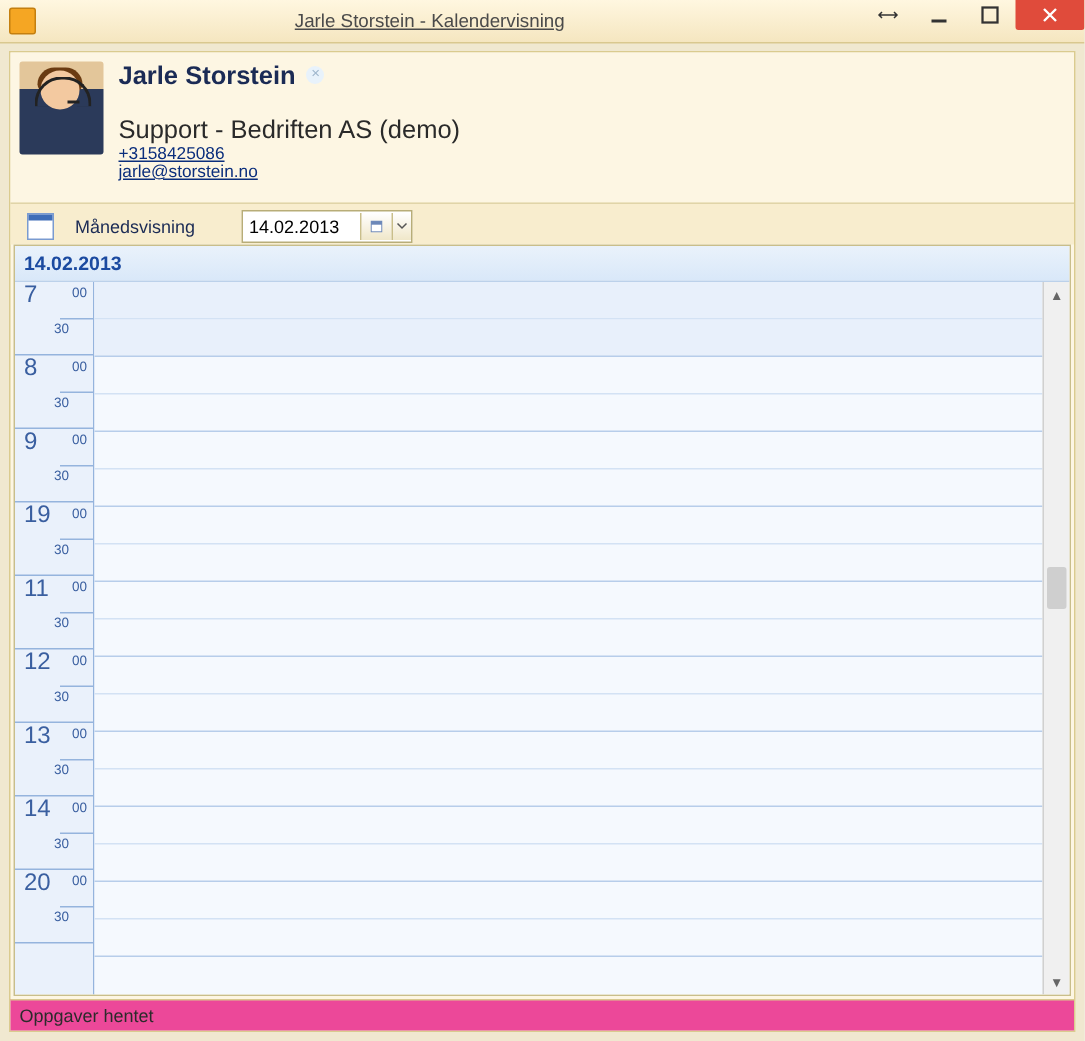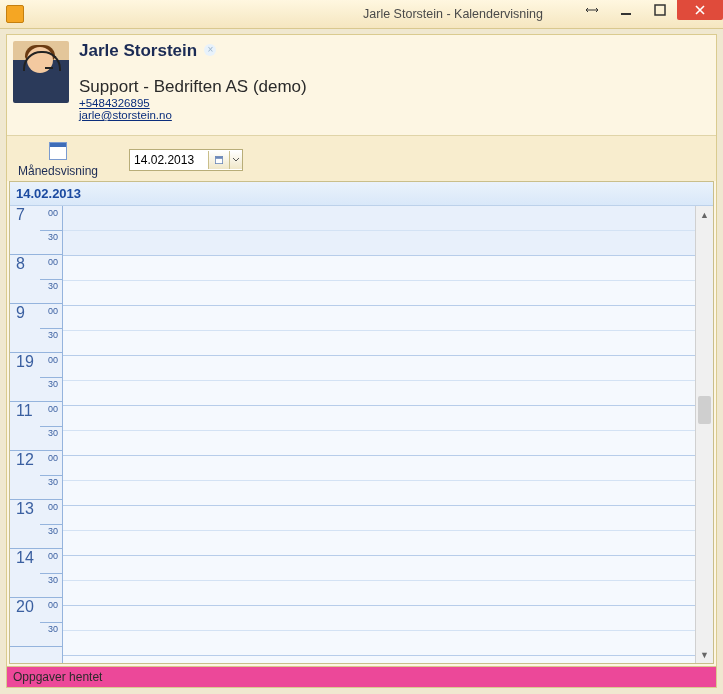--- a/index.html
+++ b/index.html
@@ -24,24 +24,25 @@
   }
   .titlebar .app-icon {
     width: 16px; height: 16px;
     margin: 0 6px 0 6px;
     background: #f5a623;
     border: 1px solid #c47f0f;
     border-radius: 2px;
   }
   .titlebar .title-text {
     flex: 1;
-    text-align: right;
+    text-align: center;
     font-size: 12.5px;
     color: #4a4a4a;
     margin-right: 180px; 
+    text-decoration: underline;
   }
   .sys-btns {
     position: absolute;
     right: 0; top: 0;
     display: flex;
     height: 20px;
   }
   .sys-btn {
     width: 34px;
     height: 20px;
@@ -148,26 +149,25 @@
     padding: 3px 4px 0 4px;
     display: flex;
     align-items: center;
     gap: 24px;
     background: #f8edce;
     border-top: 1px solid #e0d4a8;
   }
   .month-btn {
     display: flex;
     align-items: center;
-    gap: 4px;
+    gap: 14px;
     padding: 2px 6px;
     border: 1px solid transparent;
     border-radius: 2px;
     color: #1b2b55;
-    flex-direction: column;
   }
   .month-btn .cal-icon {
     width:16px; height:16px;
     background:#fff; border:1px solid #7a9bd0;
     position:relative;
   }
   .month-btn .cal-icon::before{
     content:""; position:absolute; top:0;left:0;right:0;height:4px;
     background:#3e6db8;
   }
@@ -249,21 +249,21 @@
     color:#3a5fa0;
   }
   .gutter .hour-block .hour-num{
     position:absolute; top:0; left:6px;
     font-size:16px;
   }
   .gutter .hour-block .m00{
     position:absolute; top:2px; right:4px; font-size:9px;
   }
   .gutter .hour-block .m30{
-    position:absolute; top:26px; right:4px; font-size:9px;
+    position:absolute; top:26px; right:16px; font-size:9px;
   }
   .gutter .hour-block .half-line{
     position:absolute; top:24px; right:0; width:22px;
     border-top:1px solid #95b4dd;
   }
 
   .slots{
     flex:1;
     background:#f5f9fe;
     position:relative;
@@ -372,21 +372,21 @@
       <div class="avatar">
         <div class="hair"></div>
         <div class="face"></div>
         <div class="headset"></div>
         <div class="mic"></div>
       </div>
       <div class="contact-info">
         <span class="name">Jarle Storstein</span>
         <span class="remove-chip">×</span>
         <div class="role">Support - Bedriften AS (demo)</div>
-        <a class="link">+5484326895</a>
+        <a class="link">+3158425086</a>
         <a class="link">jarle@storstein.no</a>
       </div>
     </div>
 
     <div class="toolbar-row">
       <div class="month-btn">
         <span class="cal-icon"></span>
         <span>Månedsvisning</span>
       </div>
       <div class="date-field">

